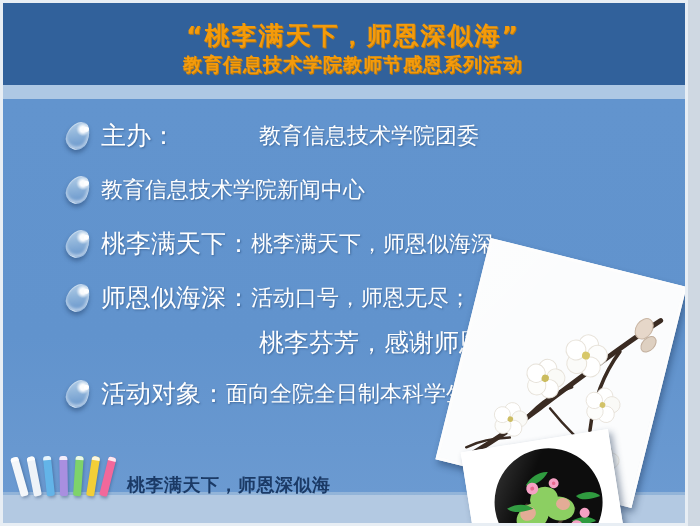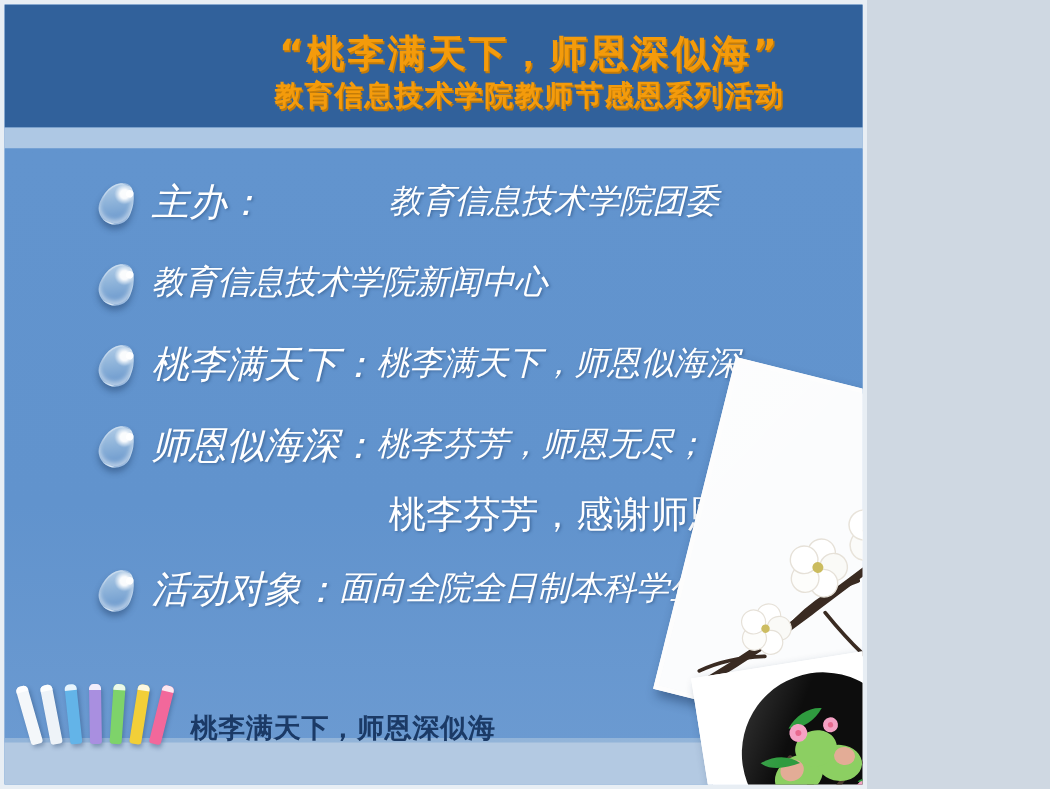--- a/index.html
+++ b/index.html
@@ -2,21 +2,21 @@
 <html><head>
 <meta charset="utf-8">
 <style>
   html,body{margin:0;padding:0;}
   body{
     width:700px;height:526px;overflow:hidden;
     background:#cfd8e2;
     font-family:"Liberation Serif", serif;
   }
   .slide{
-    position:relative;width:578px;height:526px;overflow:hidden;
+    position:relative;width:688px;height:526px;overflow:hidden;
     background:#6294ce;
     box-sizing:border-box;
     border:3px solid #e8eef4;
   }
   
   .band-header{
     position:absolute;left:0;top:0;width:700px;height:82px;
     background:#31619b;
   }
   .band-light{
@@ -59,24 +59,23 @@
     letter-spacing:1px;
     text-shadow:1px 1px 0 #c57c08;
     white-space:nowrap;
   }
 
   
   .content{
     position:absolute;left:60px;top:112px;width:560px;
   }
   .row{
-    display:flex;align-items:flex-start;
+    display:flex;align-items:center;
     margin-bottom:12px;
     min-height:40px;
-    font-style:italic;
   }
   .row.tall{margin-bottom:4px;}
   .bullet{
     flex:0 0 38px;
     height:38px;
     position:relative;
     margin-top:4px;
   }
   .drop{
     position:absolute;left:4px;top:2px;
@@ -224,21 +223,21 @@
         </div>
       <div class="label">桃李满天下：</div>
       <div class="value">桃李满天下，师恩似海深</div>
     </div>
 
     <div class="row tall">
       <div class="bullet">
           <div class="drop"></div>
         </div>
       <div class="label">师恩似海深：</div>
-      <div class="value">桃李芬芳，师恩无尽；</div>
+      <div class="value">活动口号，师恩无尽；</div>
     </div>
     <div class="value-second">桃李芬芳，感谢师恩。</div>
 
     <div class="row">
       <div class="bullet">
           <div class="drop"></div>
         </div>
       <div class="label">活动对象：</div>
       <div class="value">面向全院全日制本科学生</div>
     </div>

